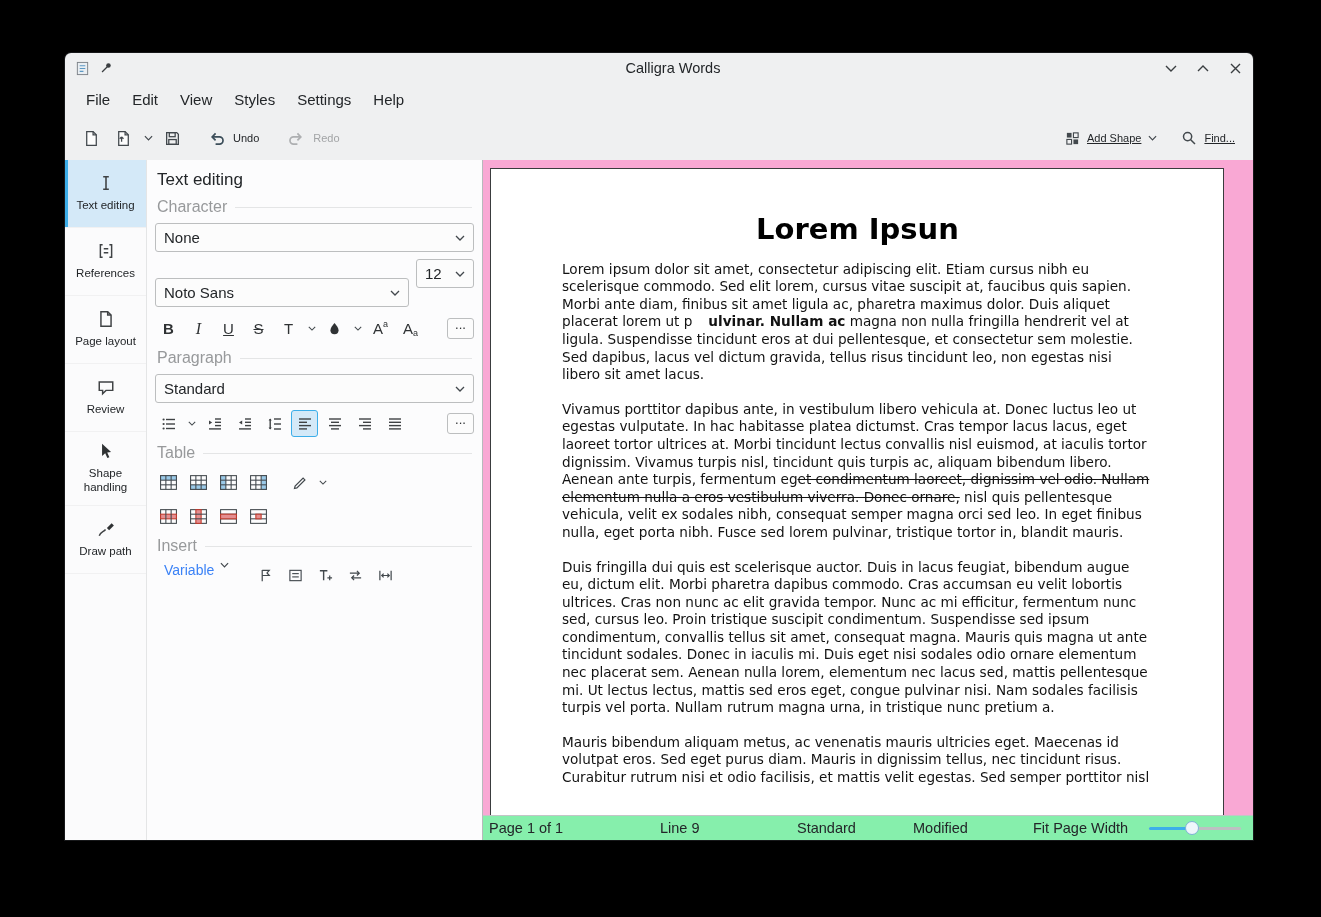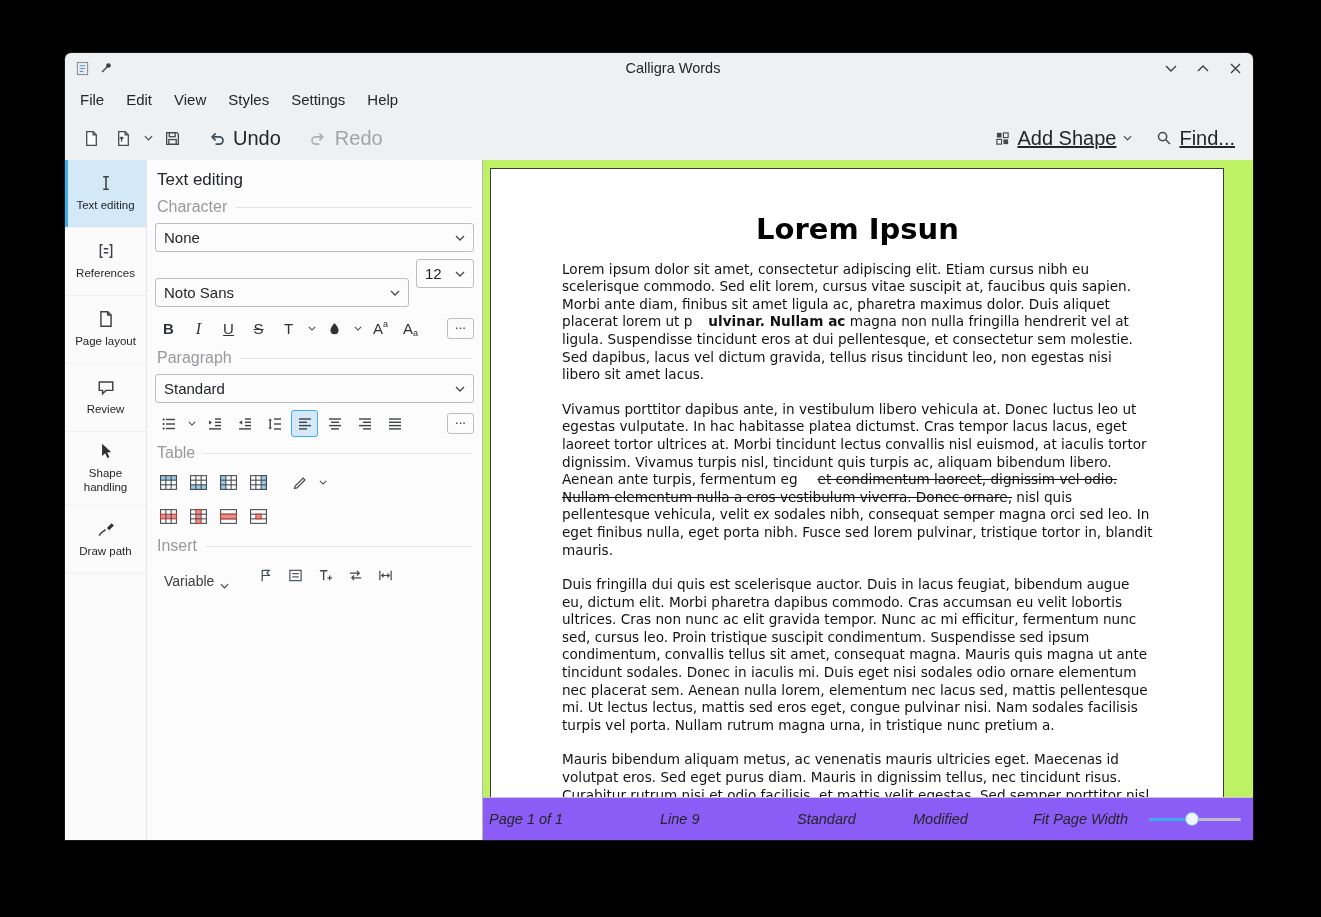--- a/index.html
+++ b/index.html
@@ -6,28 +6,28 @@
   html,body{width:1321px;height:917px;background:#000;font-family:"Liberation Sans",sans-serif;}
   .window{position:absolute;left:65px;top:53px;width:1188px;height:787px;background:#eff0f1;
           border-radius:6px 6px 0 0;overflow:hidden;box-shadow:0 0 0 1px #17181a;color:#232629;}
   
   .titlebar{height:30px;position:relative;display:flex;align-items:center;padding:0 10px;}
   .tb-left{display:flex;align-items:center;gap:9px;z-index:1;}
   .tb-title{position:absolute;left:0;right:0;text-align:center;font-size:14.5px;color:#232629;margin-left:28px;}
   .tb-controls{margin-left:auto;display:flex;align-items:center;gap:16px;z-index:1;}
   .win-btn{width:16px;height:16px;display:flex;align-items:center;justify-content:center;background:none;border:none;}
   
-  .menubar{display:flex;align-items:center;height:33px;padding:0 5px;gap:2px;}
+  .menubar{display:flex;align-items:center;height:33px;padding:0 11px;gap:2px;}
   .menu-item{font-size:15px;padding:5px 10px;border-radius:3px;}
   
   .toolbar{height:44px;display:flex;align-items:center;padding:0 12px;}
   .tool-left{display:flex;align-items:center;gap:3px;}
   .tool-right{margin-left:auto;display:flex;align-items:center;gap:12px;text-decoration:underline;}
   .tbtn{display:flex;align-items:center;gap:7px;height:32px;padding:0 6px;border:none;background:none;
-        font-size:20px;color:#232629;border-radius:3px;font-family:inherit;}
+        font-size:11px;color:#232629;border-radius:3px;font-family:inherit;}
   .tbtn.disabled{color:#a2a4a6;gap:9px;}
   .sep{width:10px;height:1px;}
   .chevsm{display:flex;align-items:center;justify-content:center;width:14px;height:32px;border:none;background:none;}
   
   .main{position:absolute;top:107px;bottom:0;left:0;right:0;display:flex;}
   .tabstrip{width:82px;background:#fbfbfc;border-right:1px solid #e4e5e6;display:flex;flex-direction:column;}
   .tab{position:relative;display:flex;flex-direction:column;align-items:center;justify-content:center;gap:6px;
        padding:10px 2px;min-height:68px;font-size:11.5px;line-height:1.25;text-align:center;color:#232629;
        border-bottom:1px solid #f1f1f2;background:none;border-left:none;border-right:none;border-top:none;font-family:inherit;}
   .tab.active{background:#d4e9f8;}
@@ -49,34 +49,34 @@
   .fbtn.b{font-weight:bold;}
   .fbtn.i{font-style:italic;font-family:"Liberation Serif",serif;font-size:16px;}
   .fbtn.u{text-decoration:underline;}
   .fbtn.s{text-decoration:line-through;}
   .chev{min-width:13px;height:27px;display:flex;align-items:center;justify-content:center;border:none;background:none;}
   .more{margin-left:auto;width:27px;height:21px;border:1px solid #bcbebf;border-radius:3px;background:#fcfcfc;
         font-size:13px;color:#2f3234;display:flex;align-items:flex-start;justify-content:center;line-height:11px;font-family:inherit;}
   .ss-main{font-size:15px;}
   .ss-up{font-size:9px;position:relative;top:-5px;}
   .ss-dn{font-size:9px;position:relative;top:4px;}
-  .var-btn{display:flex;align-items:flex-end;gap:6px;height:27px;padding:0 9px;border:none;background:none;
-           font-size:14px;color:#404040;font-family:inherit;}
+  .var-btn{display:flex;align-items:flex-start;gap:6px;height:27px;padding:0 9px;border:none;background:none;
+           font-size:14px;color:#3b82f6;font-family:inherit;}
   .gap8{width:8px;}
   
   .right-col{flex:1;display:flex;flex-direction:column;min-width:0;}
-  .canvas{flex:1;position:relative;background:#bef264;overflow:hidden;}
+  .canvas{flex:1;position:relative;background:#f9a8d4;overflow:hidden;}
   .page{position:absolute;left:7px;top:8px;width:734px;height:990px;background:#fff;border:1px solid #3a3c3e;}
   .doc-text{padding:52px 70px 0 71px;font-family:"DejaVu Sans",sans-serif;font-size:13.6px;line-height:17.6px;color:#121212;}
   .doc-title{text-align:center;font-size:29px;font-weight:700;color:#000;margin:0 0 22px;font-family:"DejaVu Sans",sans-serif;}
   .doc-para{margin:0 0 17px;}
   .run-b{font-weight:bold;padding-left:16px;}
-  .run-s{text-decoration:line-through;margin-left:20px;}
-  
-  .statusbar{height:43px;background:#8b5cf6;position:relative;font-size:14.5px;color:#232629;border-top:1px solid #c3c5c7;font-style:italic;}
+  .run-s{text-decoration:line-through;}
+  
+  .statusbar{height:25px;background:#86efac;position:relative;font-size:14.5px;color:#232629;border-top:1px solid #c3c5c7;}
   .sb-item{position:absolute;top:50%;transform:translateY(-50%);white-space:nowrap;}
   .slider{position:absolute;left:666px;top:50%;transform:translateY(-50%);width:92px;height:16px;}
   .slider .track{position:absolute;left:0;right:0;top:7px;height:3px;background:#bdc0c2;border-radius:2px;}
   .slider .fill{position:absolute;left:0;width:42px;top:7px;height:3px;background:#3daee9;border-radius:2px;}
   .slider .handle{position:absolute;left:36px;top:1px;width:14px;height:14px;border-radius:50%;
                   background:#eef6fb;border:1px solid #7db2d4;}
 </style>
 </head>
 <body>
 

